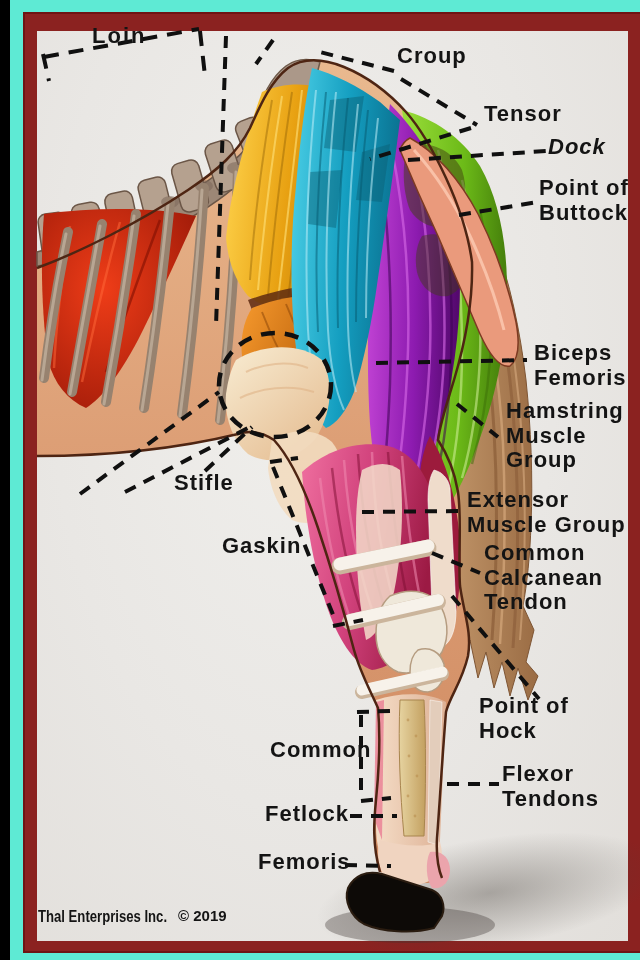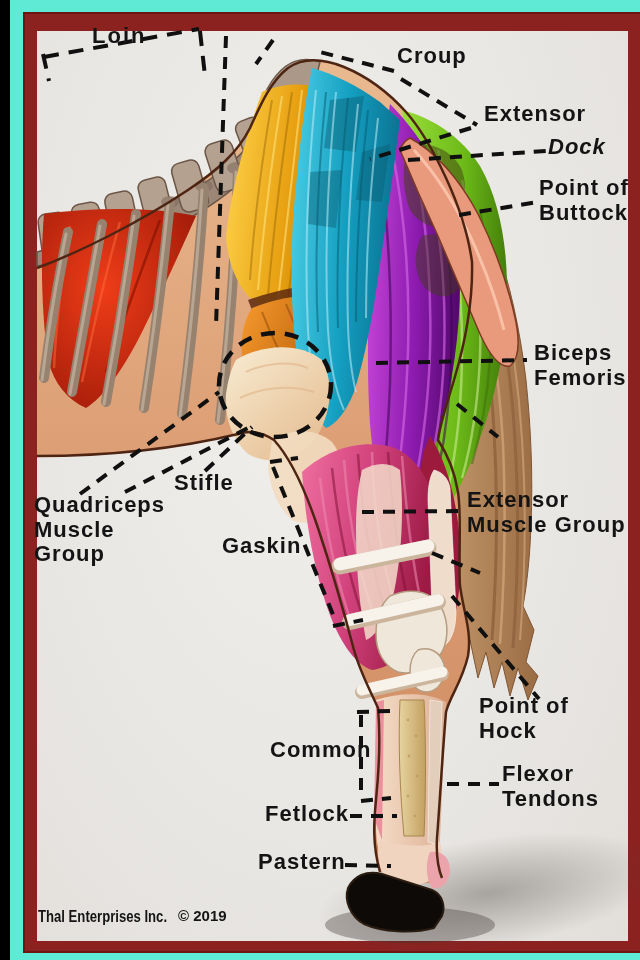--- a/index.html
+++ b/index.html
@@ -331,28 +331,29 @@
       <path d="M195,471 L242,427"></path>
       <path d="M260,462 L288,458 M263,467 L326,622 M323,626 L353,620"></path>
       <path d="M70,494 L209,392"></path>
       <path d="M115,492 L238,428"></path>
       <ellipse cx="265" cy="385" rx="56" ry="52" stroke-dasharray="14 10" stroke-width="4.5"></ellipse>
     </g>
   </svg>
 
   <div class="lbl l-loin">Loin</div>
   <div class="lbl l-croup">Croup</div>
-  <div class="lbl l-gluteal">Extensor</div>
+  <div class="lbl l-gluteal">Tensor</div>
   <div class="lbl l-dock">Dock</div>
   <div class="lbl l-buttock">Point of Buttock</div>
   <div class="lbl l-biceps">Biceps Femoris</div>
+  <div class="lbl l-hamstring">Hamstring Muscle Group</div>
   <div class="lbl l-extensor">Extensor Muscle Group</div>
+  <div class="lbl l-calcanean">Common Calcanean Tendon</div>
   <div class="lbl l-hock">Point of Hock</div>
   <div class="lbl l-flexor">Flexor Tendons</div>
-  <div class="lbl l-quadriceps">Quadriceps Muscle Group</div>
   <div class="lbl l-stifle">Stifle</div>
   <div class="lbl l-gaskin">Gaskin</div>
   <div class="lbl l-cannon">Common</div>
   <div class="lbl l-fetlock">Fetlock</div>
-  <div class="lbl l-pastern">Pastern</div>
+  <div class="lbl l-pastern">Femoris</div>
   <div class="lbl footer-co">Thal Enterprises Inc.</div>
   <div class="lbl footer-cp">© 2019</div>
 </div>
 
 </body></html>

